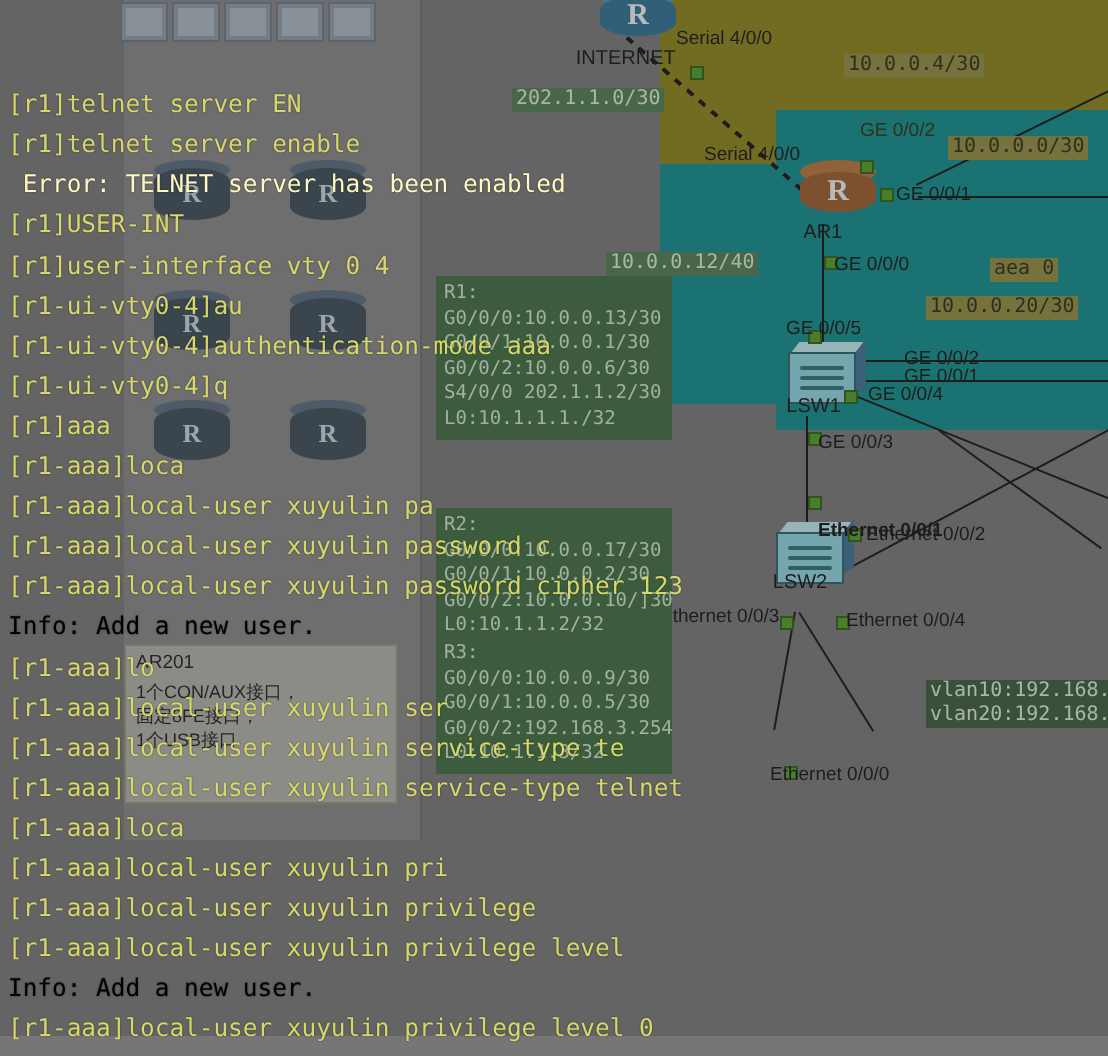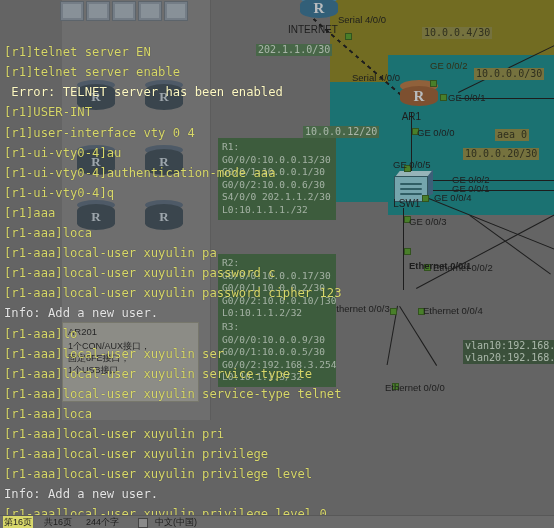--- a/index.html
+++ b/index.html
@@ -127,21 +127,21 @@
     font-family:"DejaVu Sans Mono","Liberation Mono",monospace;
     font-size:12.2px;line-height:20.1px;
     color:#d8d86a;
     padding:2px 0 0 4px;
     box-sizing:border-box;
     white-space:pre;
     text-shadow:0 0 1px rgba(0,0,0,.45);
   }
   #term .ln{display:block;height:20.1px;}
   #term .err{color:#fef9c3;}
-  #term .info{color:#e5e5e5;}
+  #term .info{color:#000000;}
 
   
   #termscroll{
     position:absolute;right:0;top:0;width:0px;height:518px;
   }
 
   
   #statusbar{
     position:absolute;left:0;bottom:0;width:554px;height:12px;
     background:#6b6b6b;border-top:1px solid #585858;
@@ -194,20 +194,30 @@
       <div class="side"></div>
       <div class="topf"></div>
       <div class="face">
         <div class="ln" style="top:6px;"></div>
         <div class="ln" style="top:11px;"></div>
         <div class="ln" style="top:16px;"></div>
       </div>
       <div class="cap" style="margin-top:-4px;left:32%;">LSW1</div>
     </div>
 
+    <div class="dev sw" style="left:388px;top:260px;">
+      <div class="side"></div>
+      <div class="topf"></div>
+      <div class="face">
+        <div class="ln" style="top:6px;"></div>
+        <div class="ln" style="top:11px;"></div>
+        <div class="ln" style="top:16px;"></div>
+      </div>
+      <div class="cap" style="margin-top:-6px;left:30%;">LSW2</div>
+    </div>
 
     <div class="port" style="left:345px;top:33px;"></div>
     <div class="port" style="left:430px;top:80px;"></div>
     <div class="port" style="left:440px;top:94px;"></div>
     <div class="port" style="left:412px;top:128px;"></div>
     <div class="port" style="left:404px;top:165px;"></div>
     <div class="port" style="left:422px;top:195px;"></div>
     <div class="port" style="left:404px;top:216px;"></div>
     <div class="port" style="left:404px;top:248px;"></div>
     <div class="port" style="left:424px;top:264px;"></div>
@@ -227,21 +237,21 @@
     <div class="plabel" style="left:409px;top:216px;">GE 0/0/3</div>
     <div class="plabel" style="left:409px;top:260px;font-weight:bold;">Ethernet 0/0/1</div>
     <div class="plabel" style="left:433px;top:262px;">Ethernet 0/0/2</div>
     <div class="plabel" style="left:330px;top:303px;">Ethernet 0/0/3</div>
     <div class="plabel" style="left:423px;top:305px;">Ethernet 0/0/4</div>
     <div class="plabel" style="left:385px;top:382px;">Ethernet 0/0/0</div>
 
     <div class="ipbox" style="left:256px;top:44px;">202.1.1.0/30</div>
     <div class="ipbox olive" style="left:422px;top:27px;">10.0.0.4/30</div>
     <div class="ipbox olive" style="left:474px;top:68px;">10.0.0.0/30</div>
-    <div class="ipbox" style="left:303px;top:126px;">10.0.0.12/20</div>
+    <div class="ipbox" style="left:303px;top:126px;">10.0.0.12/40</div>
     <div class="ipbox olive" style="left:463px;top:148px;">10.0.0.20/30</div>
     <div class="ipbox olive" style="left:495px;top:129px;">aea 0</div>
     <div class="ipbox dark" style="left:463px;top:340px;">vlan10:192.168.1.</div>
     <div class="ipbox dark" style="left:463px;top:352px;">vlan20:192.168.2.</div>
 
     <div class="notepane" style="left:218px;top:138px;width:110px;">R1:
 G0/0/0:10.0.0.13/30
 G0/0/1:10.0.0.1/30
 G0/0/2:10.0.0.6/30
 S4/0/0 202.1.1.2/30
@@ -323,21 +333,14 @@
     <div>1个CON/AUX接口，</div>
     <div>固定8FE接口，</div>
     <div>1个USB接口</div>
   </div>
 
   <div id="term">
     <div id="term-lines"><span class="ln">[r1]telnet server EN</span><span class="ln">[r1]telnet server enable</span><span class="ln err"> Error: TELNET server has been enabled</span><span class="ln">[r1]USER-INT</span><span class="ln">[r1]user-interface vty 0 4</span><span class="ln">[r1-ui-vty0-4]au</span><span class="ln">[r1-ui-vty0-4]authentication-mode aaa</span><span class="ln">[r1-ui-vty0-4]q</span><span class="ln">[r1]aaa</span><span class="ln">[r1-aaa]loca</span><span class="ln">[r1-aaa]local-user xuyulin pa</span><span class="ln">[r1-aaa]local-user xuyulin password c</span><span class="ln">[r1-aaa]local-user xuyulin password cipher 123</span><span class="ln info">Info: Add a new user.</span><span class="ln">[r1-aaa]lo</span><span class="ln">[r1-aaa]local-user xuyulin ser</span><span class="ln">[r1-aaa]local-user xuyulin service-type te</span><span class="ln">[r1-aaa]local-user xuyulin service-type telnet</span><span class="ln">[r1-aaa]loca</span><span class="ln">[r1-aaa]local-user xuyulin pri</span><span class="ln">[r1-aaa]local-user xuyulin privilege</span><span class="ln">[r1-aaa]local-user xuyulin privilege level</span><span class="ln info">Info: Add a new user.</span><span class="ln">[r1-aaa]local-user xuyulin privilege level 0</span><span class="ln">[r1-aaa]q</span></div>
   </div>
   <div id="termscroll"></div>
 
-  <div id="statusbar">
-    <span class="hl" style="left:3px;">第16页</span>
-    <span style="left:44px;">共16页</span>
-    <span style="left:86px;">244个字</span>
-    <div class="cbx" style="left:138px;"></div>
-    <span style="left:155px;">中文(中国)</span>
-  </div>
 
 </div>
 
 </body></html>

